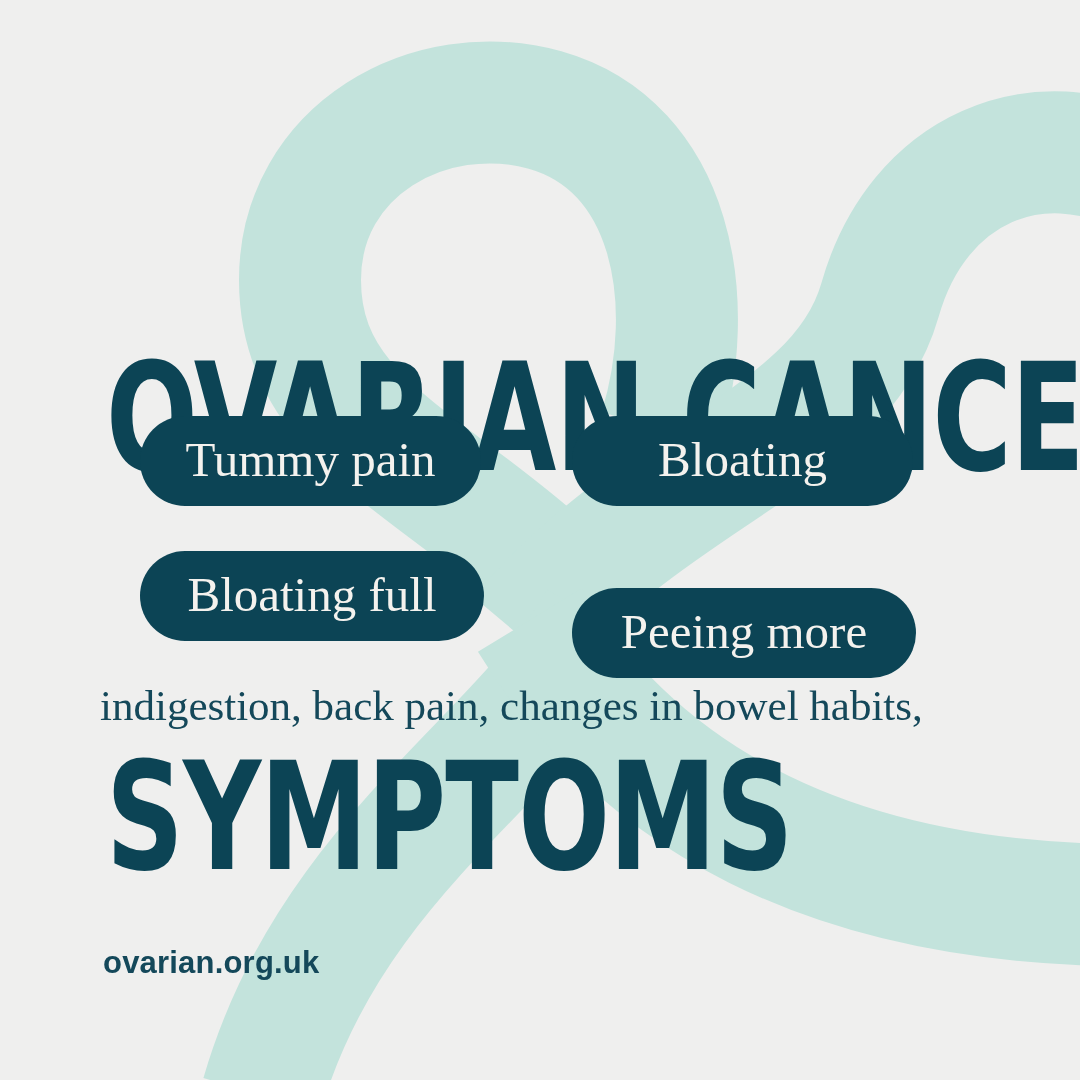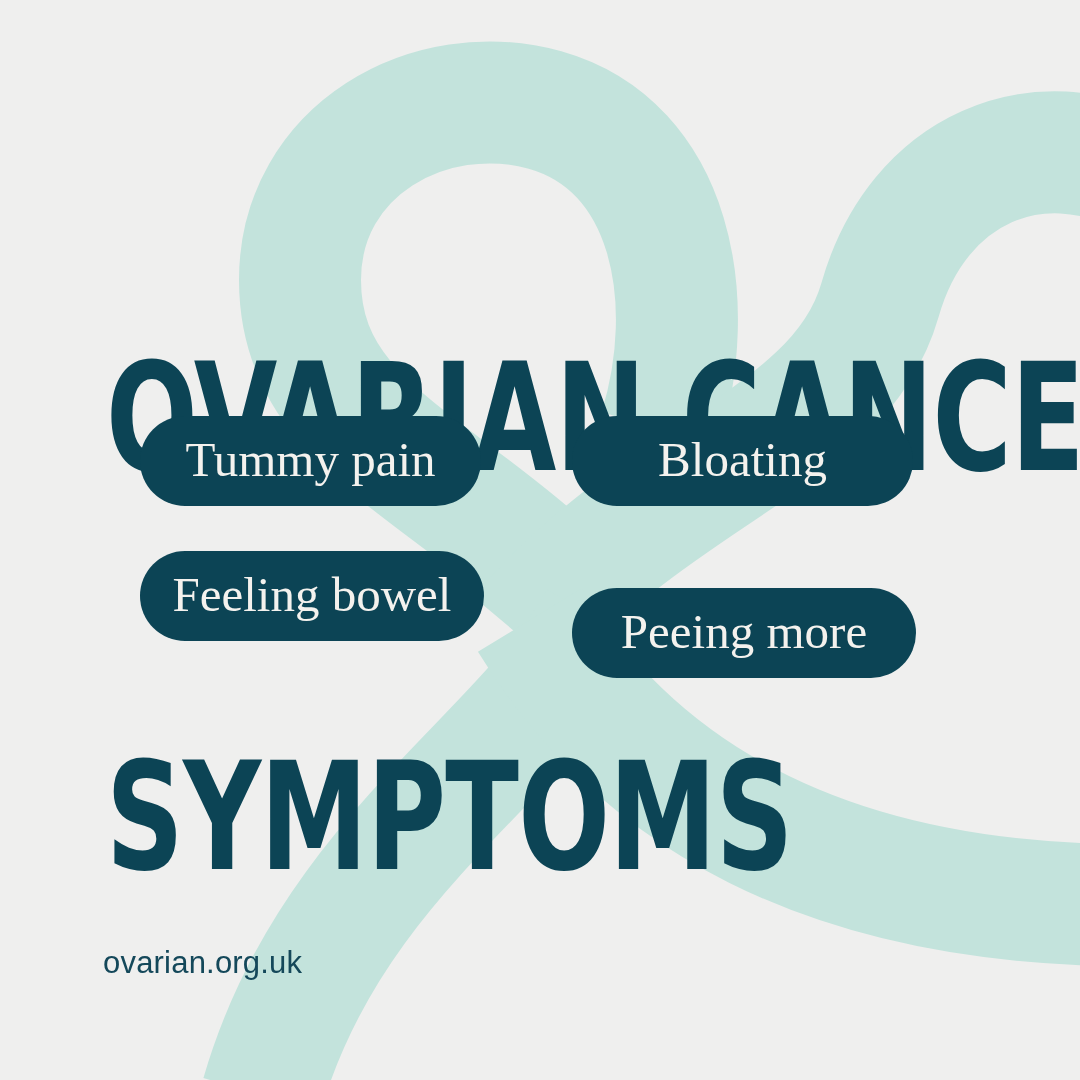--- a/index.html
+++ b/index.html
@@ -113,21 +113,21 @@
     white-space: nowrap;
   }
 
   #site-url {
     position: absolute;
     left: 103px;
     top: 947px;
     margin: 0;
     color: #14485a;
     font-family: "Liberation Sans", sans-serif;
-    font-weight: 400;
+    font-weight: 700;
     font-size: 31px;
     line-height: 1;
     letter-spacing: 0.2px;
   }
 </style>
 </head>
 <body>
 
 <div id="poster">
 
@@ -157,26 +157,27 @@
     </h1>
 
     <div class="pill-grid">
       <div class="pill" id="pill-0">
         <span>Tummy pain</span>
       </div>
       <div class="pill" id="pill-1">
         <span>Bloating</span>
       </div>
       <div class="pill" id="pill-2">
-        <span>Feeling bowel</span>
+        <span>Bloating full</span>
       </div>
       <div class="pill" id="pill-3">
         <span>Peeing more</span>
       </div>
     </div>
 
     <p id="body-copy">
+      <span class="bc-line">indigestion, back pain, changes in bowel habits,</span>
     </p>
 
     <p id="site-url">ovarian.org.uk</p>
 
   </div>
 </div>
 
 </body></html>

